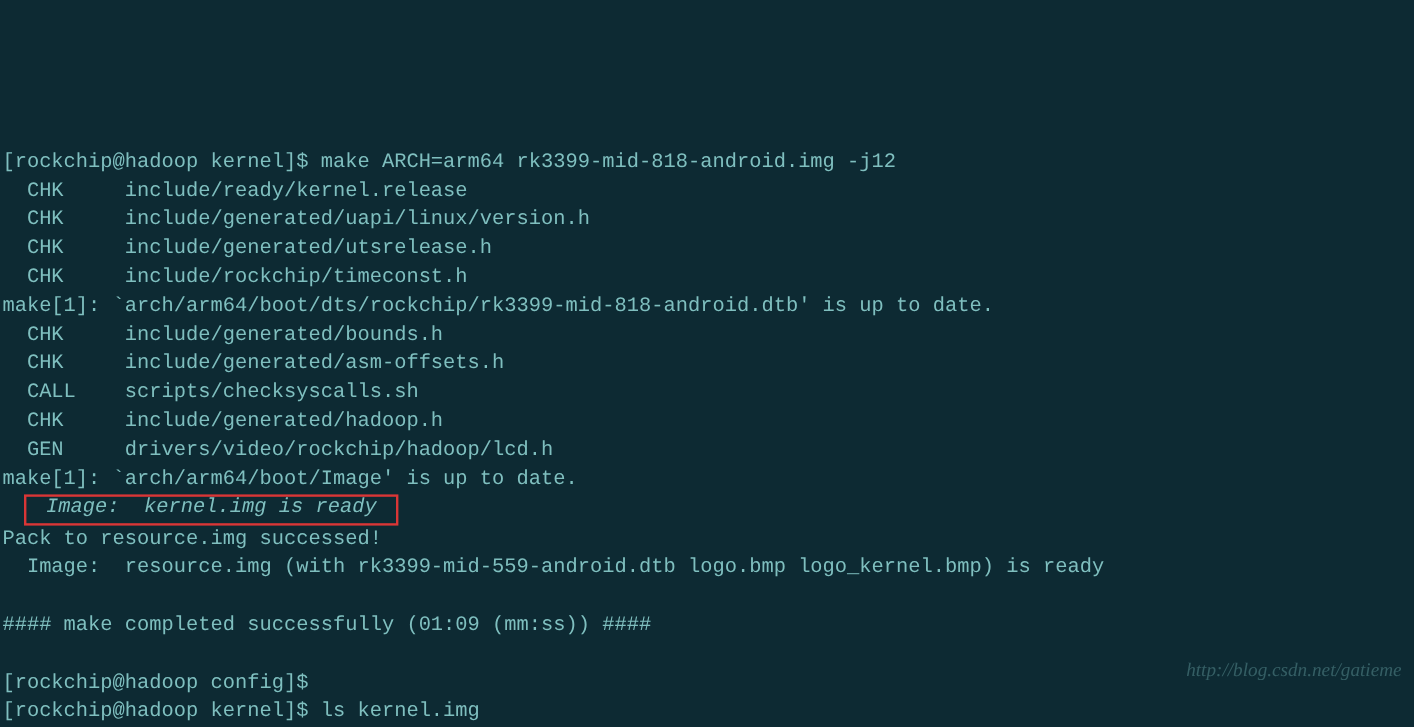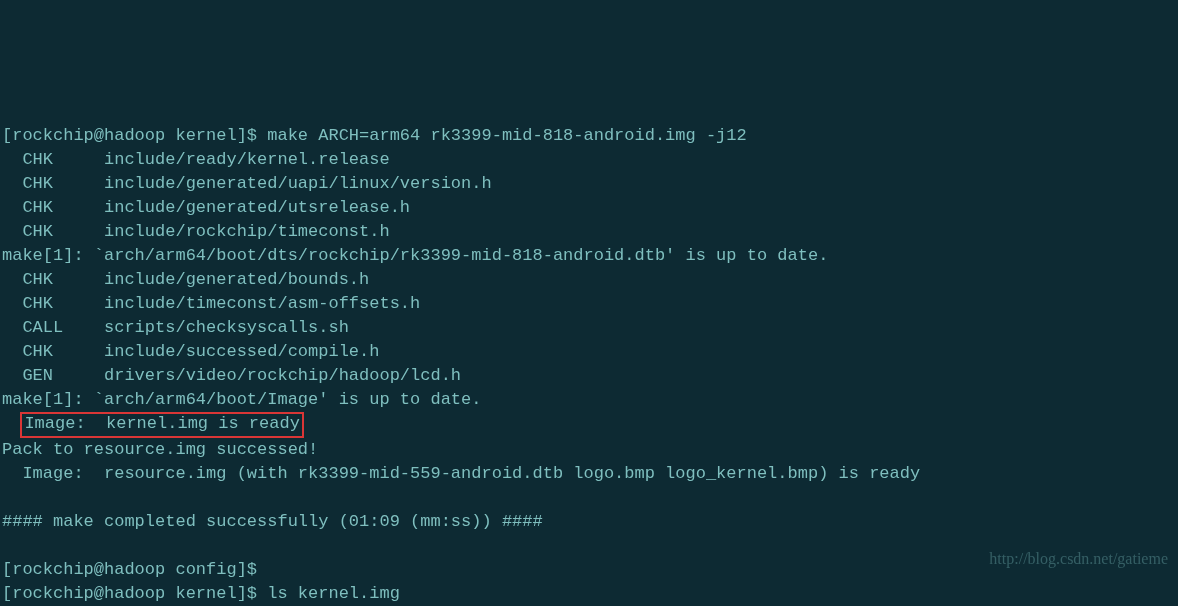--- a/index.html
+++ b/index.html
@@ -15,51 +15,53 @@
     overflow: hidden;
     white-space: pre;
     position: relative;
   }
   .terminal {
     padding: 4px 2px;
   }
   .highlight-box1 {
     border: 2px solid #d93636;
     display: inline-block;
-    padding: 0 2px;
+    padding: 0 16px;
     margin-left: -2px;
     line-height: 20px;
     height: 22px;
+    font-style: italic;
   }
   .watermark {
     position: absolute;
     right: 10px;
     bottom: 35px;
     color: rgba(127,191,191,0.35);
     font-size: 16px;
+    font-style: italic;
     font-family: "Times New Roman", serif;
     text-align: right;
   }
 </style>
 </head>
 <body>
 
 
 
 <div class="terminal">
 <span>[rockchip@hadoop kernel]$ make ARCH=arm64 rk3399-mid-818-android.img -j12</span>
 <span>  CHK     include/ready/kernel.release</span>
 <span>  CHK     include/generated/uapi/linux/version.h</span>
 <span>  CHK     include/generated/utsrelease.h</span>
 <span>  CHK     include/rockchip/timeconst.h</span>
 <span>make[1]: `arch/arm64/boot/dts/rockchip/rk3399-mid-818-android.dtb' is up to date.</span>
 <span>  CHK     include/generated/bounds.h</span>
-<span>  CHK     include/timeconst/asm-offsets.h</span>
+<span>  CHK     include/generated/asm-offsets.h</span>
 <span>  CALL    scripts/checksyscalls.sh</span>
-<span>  CHK     include/successed/compile.h</span>
+<span>  CHK     include/generated/hadoop.h</span>
 <span>  GEN     drivers/video/rockchip/hadoop/lcd.h</span>
 <span>make[1]: `arch/arm64/boot/Image' is up to date.</span>
 <span>  </span><span class="highlight-box1">Image:  kernel.img is ready</span>
 <span>Pack to resource.img successed!</span>
 <span>  Image:  resource.img (with rk3399-mid-559-android.dtb logo.bmp logo_kernel.bmp) is ready</span>
 <span></span>
 <span>#### make completed successfully (01:09 (mm:ss)) ####</span>
 <span></span>
 <span>[rockchip@hadoop config]$</span>
 <span>[rockchip@hadoop kernel]$ ls kernel.img</span>

